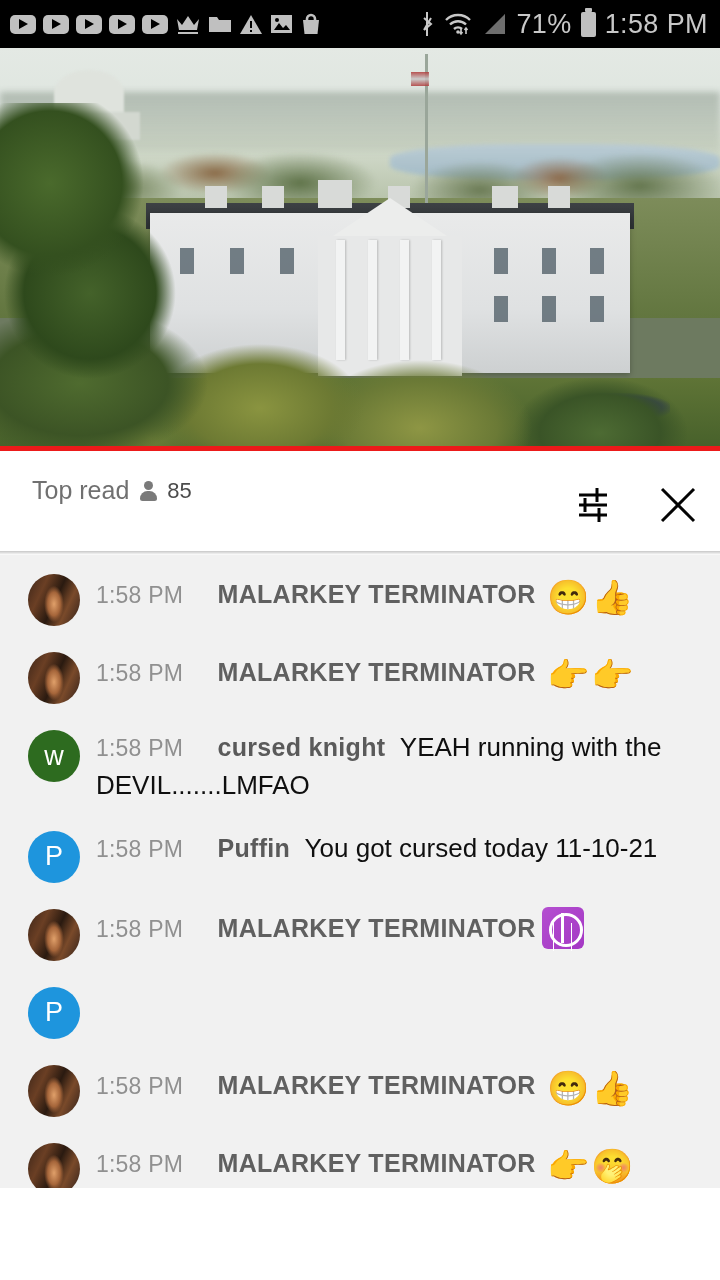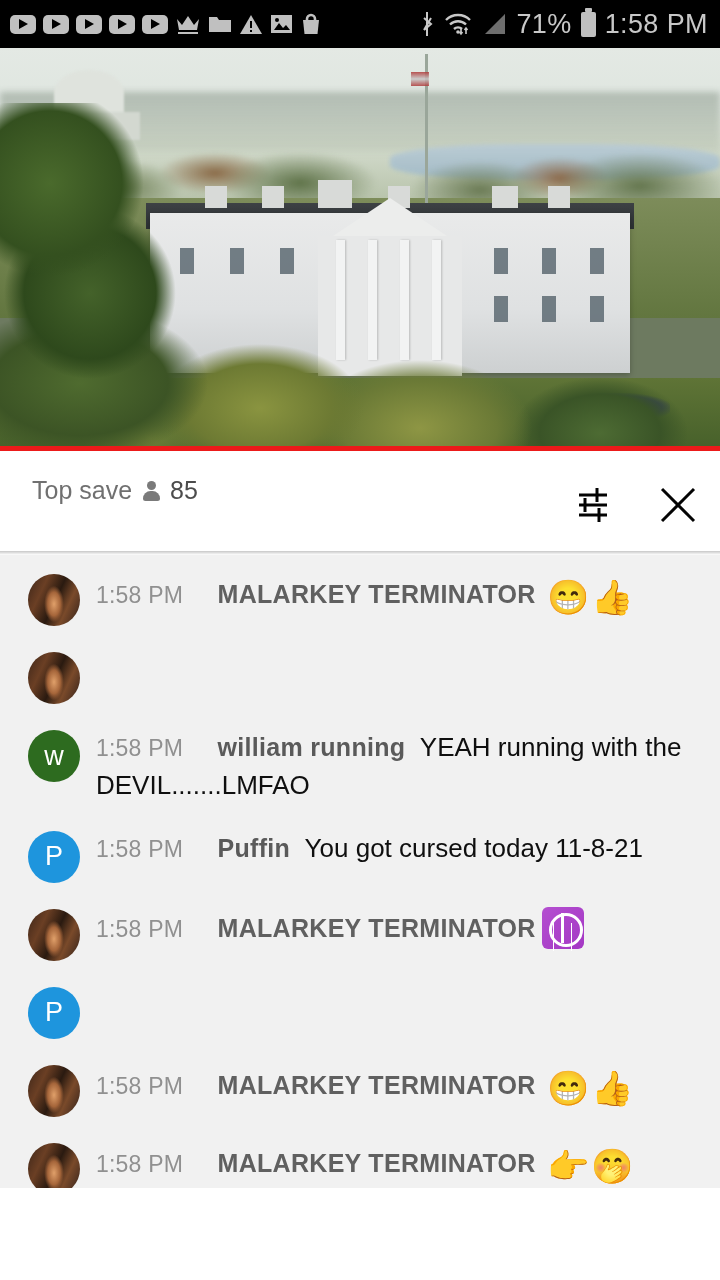--- a/index.html
+++ b/index.html
@@ -127,21 +127,21 @@
   }
 
   
   .chat-header {
     position:relative; height: 104px; background:#fff; padding: 16px 18px 0 32px;
     display:flex; align-items:flex-start; justify-content:space-between;
   }
   .chat-title { font-size: 30px; color:#0f0f0f; font-weight: 400; line-height:1.15; }
   .chat-sub { display:flex; align-items:center; gap:10px; margin-top:9px; }
   .chat-sub .sub-text { font-size: 25px; color:#707070; }
-  .viewer-count { font-size: 25px; color:#4c4c4c; }
+  .viewer-count { font-size: 22px; color:#4c4c4c; }
   .person-ico { width:18px; height:20px; position:relative; display:inline-block; }
   .person-ico::before { content:""; position:absolute; left:5px; top:0; width:9px; height:9px; background:#7a7a7a; border-radius:50%; }
   .person-ico::after { content:""; position:absolute; left:1px; top:10px; width:17px; height:10px; background:#7a7a7a; border-radius:9px 9px 3px 3px; }
   .hdr-actions { display:flex; align-items:center; gap:36px; padding-top:14px; }
   .icon-btn { width:48px; height:48px; display:flex; align-items:center; justify-content:center; cursor:pointer; }
   .divider-shadow {
     position:absolute; left:0; bottom:0; width:720px; height:4px;
     background: linear-gradient(to bottom, rgba(0,0,0,.22), rgba(0,0,0,0));
   }
 
@@ -329,21 +329,21 @@
     <div class="ground"></div>
     <div class="fountain"></div>
     <div class="front-trees"></div>
     <div class="left-tree"></div>
     <div class="progress"></div>
   </div>
 
   <div class="chat-header">
     <div>
       <div class="chat-sub">
-        <span class="sub-text">Top save</span>
+        <span class="sub-text">Top read</span>
         <span class="person-ico"></span>
         <span class="viewer-count">85</span>
       </div>
     </div>
     <div class="hdr-actions">
       <div class="icon-btn">
         <svg width="42" height="42" viewBox="0 0 42 42">
           <line x1="6" y1="11" x2="34" y2="11" stroke="#030303" stroke-width="3"></line>
           <line x1="6" y1="21" x2="34" y2="21" stroke="#030303" stroke-width="3"></line>
           <line x1="6" y1="31" x2="34" y2="31" stroke="#030303" stroke-width="3"></line>
@@ -364,31 +364,34 @@
 
   <div class="chat-list" id="chat-list">
       <div class="msg">
         <div class="avatar photo"></div>
         <div class="msg-body">
           <div class="line"><span class="time">1:58 PM</span>&nbsp;&nbsp;<span class="author">MALARKEY TERMINATOR</span><span class="emoji">&nbsp;😁👍</span></div>
         </div>
       </div>
       <div class="msg">
         <div class="avatar photo"></div>
+        <div class="msg-body">
+          <div class="line"><span class="time">1:58 PM</span>&nbsp;&nbsp;<span class="author">MALARKEY TERMINATOR</span><span class="emoji">&nbsp;👉👉</span></div>
+        </div>
       </div>
       <div class="msg">
         <div class="avatar" style="background: rgb(45, 107, 31);">w</div>
         <div class="msg-body">
-          <div class="line"><span class="time">1:58 PM</span>&nbsp;&nbsp;<span class="author lower">william running</span>&nbsp;&nbsp;<span class="text">YEAH running with the DEVIL.......LMFAO</span></div>
+          <div class="line"><span class="time">1:58 PM</span>&nbsp;&nbsp;<span class="author lower">cursed knight</span>&nbsp;&nbsp;<span class="text">YEAH running with the DEVIL.......LMFAO</span></div>
         </div>
       </div>
       <div class="msg">
         <div class="avatar" style="background: rgb(30, 149, 221);">P</div>
         <div class="msg-body">
-          <div class="line"><span class="time">1:58 PM</span>&nbsp;&nbsp;<span class="author lower">Puffin</span>&nbsp;&nbsp;<span class="text">You got cursed today 11-8-21</span></div>
+          <div class="line"><span class="time">1:58 PM</span>&nbsp;&nbsp;<span class="author lower">Puffin</span>&nbsp;&nbsp;<span class="text">You got cursed today 11-10-21</span></div>
         </div>
       </div>
       <div class="msg">
         <div class="avatar photo"></div>
         <div class="msg-body">
           <div class="line"><span class="time">1:58 PM</span>&nbsp;&nbsp;<span class="author">MALARKEY TERMINATOR</span><span class="badge-peace"></span></div>
         </div>
       </div>
       <div class="msg">
         <div class="avatar" style="background: rgb(30, 149, 221);">P</div>

